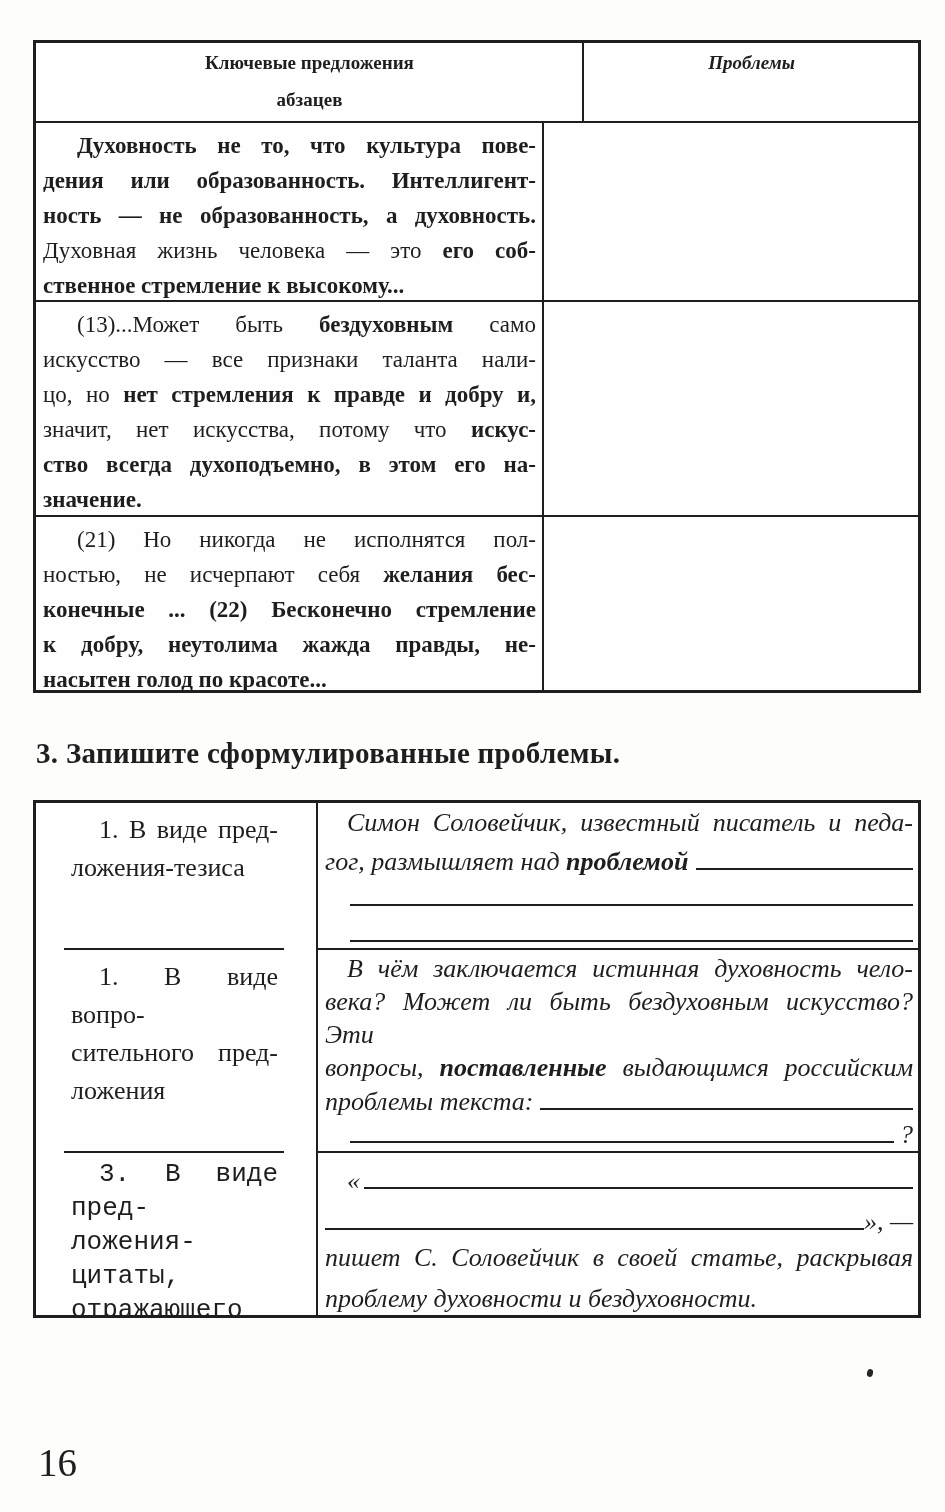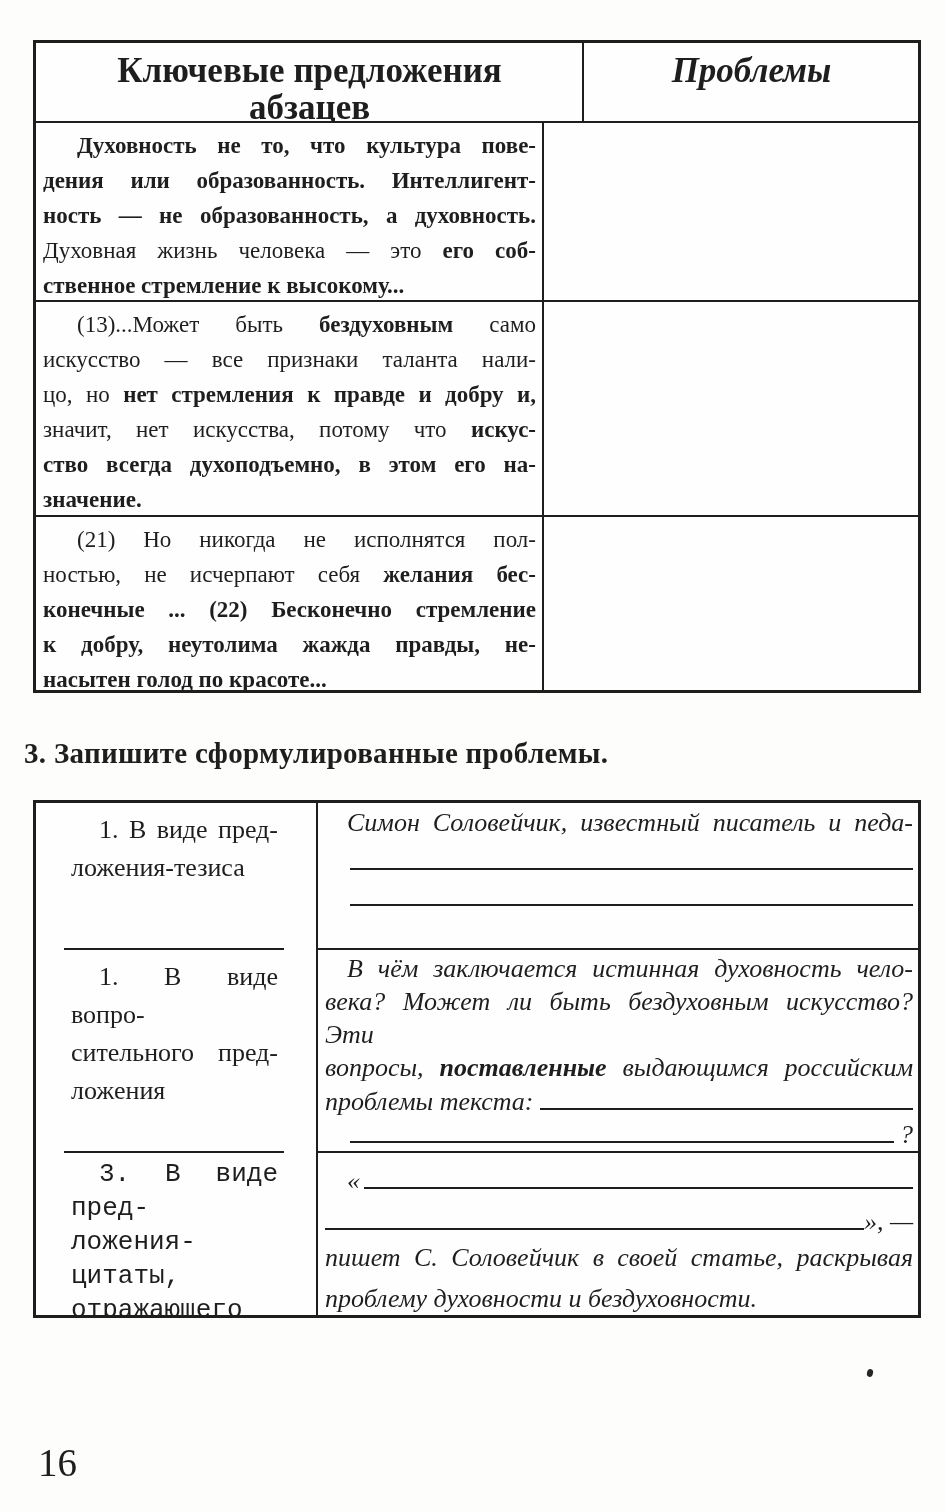--- a/index.html
+++ b/index.html
@@ -25,21 +25,21 @@
   .tbl2 {
     left:33px; top:800px; width:888px; height:518px;
     grid-template-columns:248px 1fr;
     grid-template-rows:145px 203px auto;
     font-size:26px;
   }
   .cell { box-sizing:border-box; overflow:hidden; padding:5px 6px 0 7px; }
   .bl { border-left:2px solid var(--ink);font-style:italic; }
   .bt { border-top:2px solid var(--ink); }
 
-  .hdr  { --lh:37px; font-size:35px; padding-top:9px;margin-left:40px; }
+  .hdr  { --lh:37px; font-size:19px; padding-top:1px;margin-left:40px; }
   .kcell{ --lh:35px; --ind:34px; }
   .lab  { --lh:38px; --ind:28px; padding-top:8px;margin-left:28px; }
   .lab3 { --lh:34px; padding-top:4px;font-family:Liberation Mono, monospace; }
   .con  { --ind:22px; padding-right:5px;margin-left:32px; }
   .con1 { --lh:36px; padding-top:2px; }
   .con2 { --lh:33px; padding-top:2px; }
   .con3 { --lh:41px; padding-top:2px; }
 
   .textline { line-height:var(--lh,36px); }
   .flexline { display:flex; align-items:flex-end; height:var(--lh,36px); }
@@ -48,21 +48,21 @@
   .al-c { text-align:center;  text-align-last:center; }
   .ind  { text-indent:var(--ind,34px); }
   .b { font-weight:bold; }
   .fill {
     flex:1 1 auto; min-width:28px; height:0;
     border-bottom:2px solid var(--ink); margin-bottom:7px;
   }
   .flexline > span:not(.fill){ white-space:pre; }
 
   .heading {
-    position:absolute; left:24px; top:737px; width:880px;
+    position:absolute; left:36px; top:737px; width:880px;
     font-size:29px; font-weight:bold; letter-spacing:0.3px;
   }
   .pagenum {
     position:absolute; left:38px; top:1440px;
     font-size:39px;
   }
   .inkdot {
     position:absolute; left:867px; top:1369px;
     width:6px; height:8px; border-radius:50%; background:#262626;
     transform:rotate(15deg);
@@ -114,20 +114,25 @@
   <div class="heading">3. Запишите сформулированные проблемы.</div>
 
   <div class="tbl tbl2">
     <div class="cell lab">
         <div class="textline al-j ind"><span>1. В виде пред-</span></div>
         <div class="textline al-l"><span>ложения-тезиса</span></div>
       </div>
     <div class="cell con con1 bl">
         <div class="textline al-j ind"><span>Симон Соловейчик, известный писатель и педа-</span></div>
         <div class="flexline">
+          <span>гог, размышляет над </span>
+          <span class="b">проблемой</span>
+          <span class="fill" style="margin-left: 8px;"></span>
+        </div>
+        <div class="flexline">
           <span class="fill" style="margin-left: 25px;"></span>
         </div>
         <div class="flexline">
           <span class="fill" style="margin-left: 25px;"></span>
         </div>
       </div>
 
     <div class="cell lab bt">
         <div class="textline al-j ind"><span>1. В виде вопро-</span></div>
         <div class="textline al-j"><span>сительного пред-</span></div>

